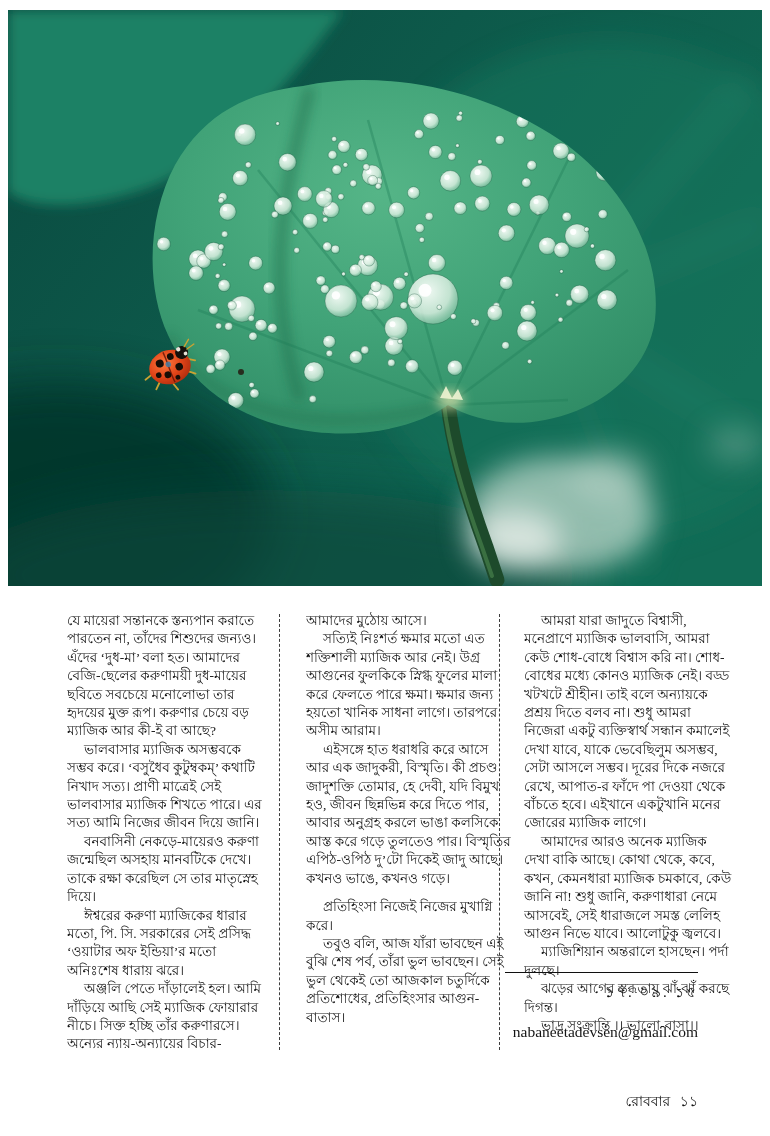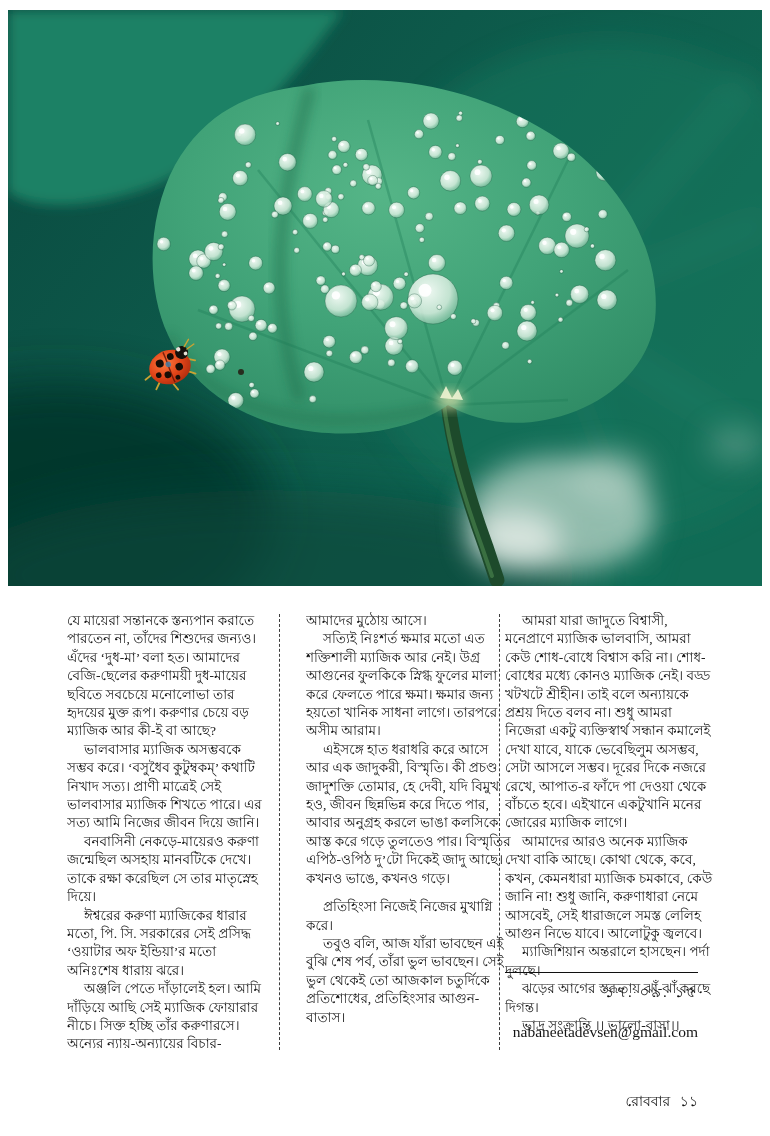--- a/index.html
+++ b/index.html
@@ -5,21 +5,21 @@
   html,body{margin:0;padding:0;}
   body{
     width:770px;height:1136px;position:relative;background:#ffffff;
     font-family:"Liberation Serif","DejaVu Serif",serif;color:#141414;overflow:hidden;
   }
   .photo-frame{position:absolute;left:8px;top:10px;width:754px;height:576px;overflow:hidden;background:#0b4a3e;}
   .photo-frame svg{display:block;}
   .col{position:absolute;top:612px;height:440px;overflow:hidden;font-size:13.5px;line-height:18.4px;text-align:left;}
   #col-0{left:67px;width:199px;}
   #col-1{left:306px;width:207px;}
-  #col-2{left:505px;width:209px;}
+  #col-2{left:524px;width:209px;}
   .para{margin:0;text-indent:17px;}
   .para.no-indent{text-indent:0;}
   .para.gap{margin-top:10px;}
   .sep{position:absolute;top:614px;height:436px;width:0;border-left:1px dashed #3c3c3c;}
   #sep-0{left:279px;}
   #sep-1{left:499px;}
   .signoff{position:absolute;left:505px;top:972px;width:193px;text-align:right;}
   .signoff-rule{border:none;border-top:1.6px solid #101010;margin:0 0 7px 0;}
   .signoff-date{font-size:15px;letter-spacing:2px;}
   .signoff-email{font-size:15.5px;margin-top:18px;font-family:"Liberation Serif","DejaVu Serif",serif;}

